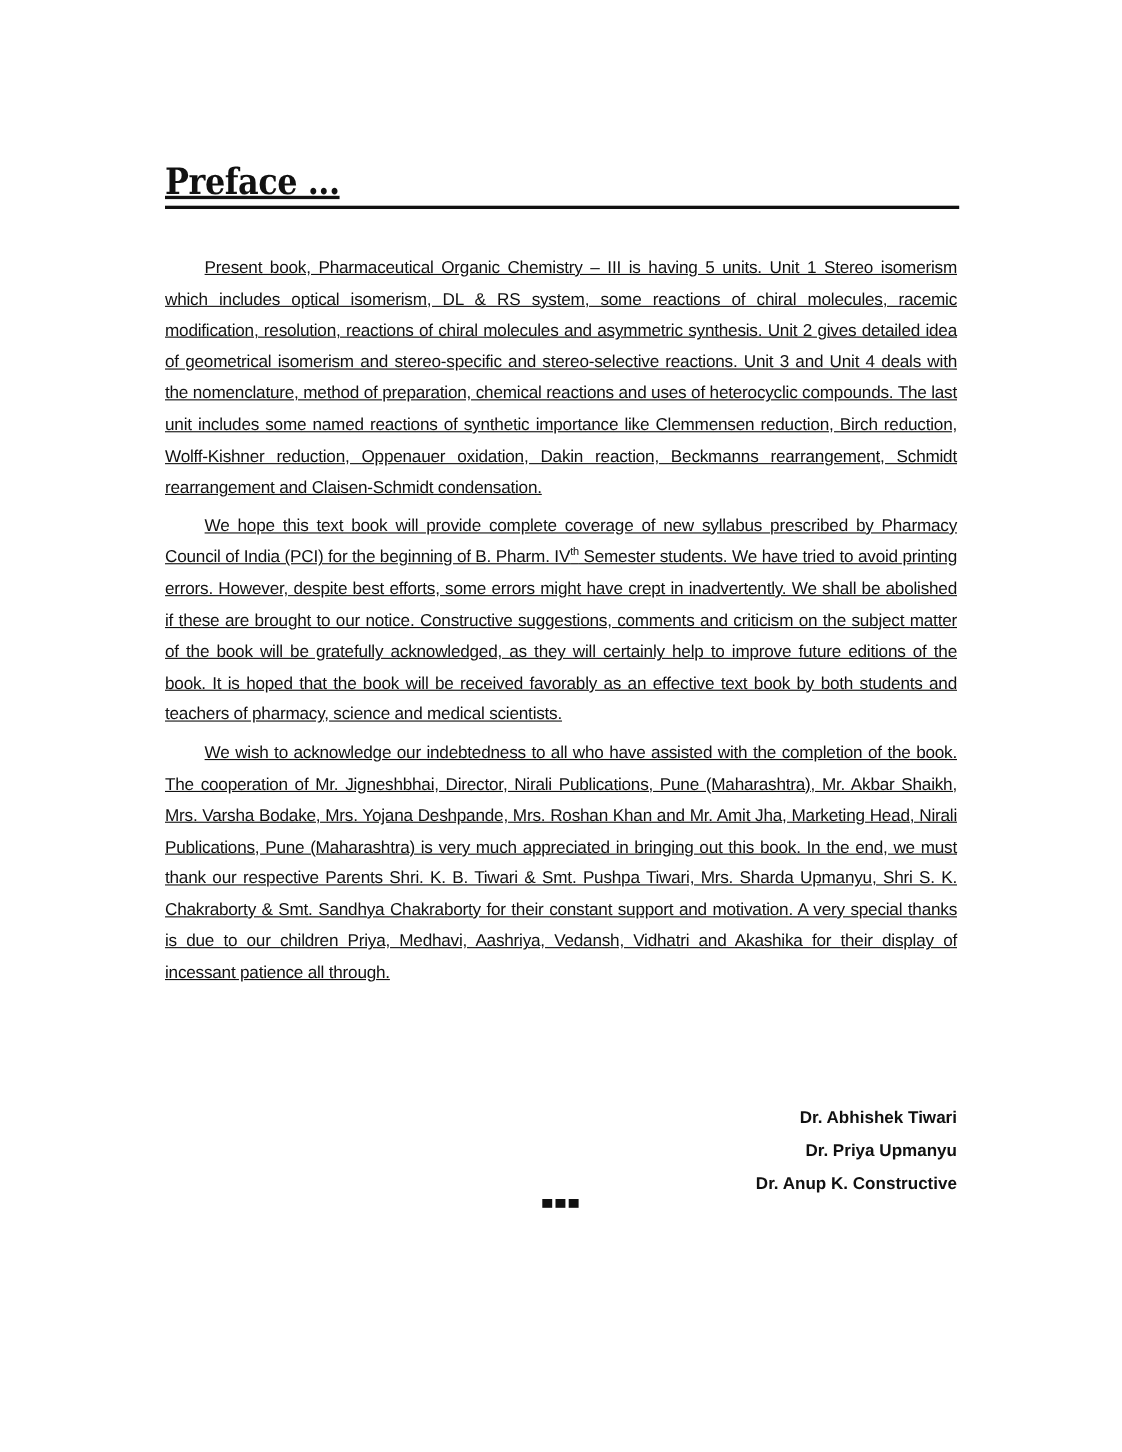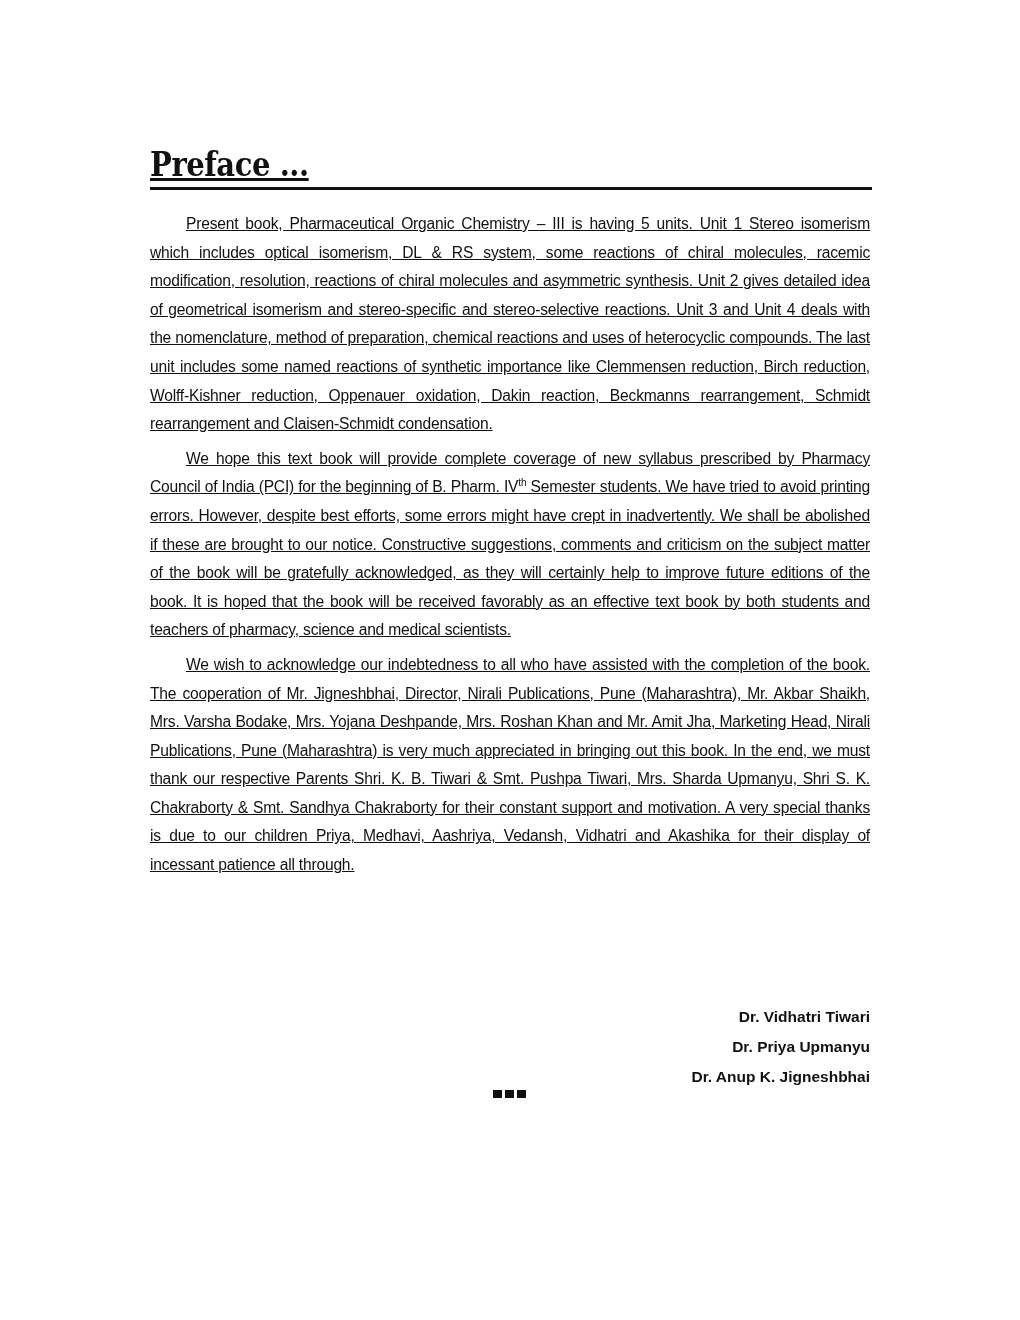--- a/index.html
+++ b/index.html
@@ -5,21 +5,21 @@
   html, body { margin: 0; padding: 0; background: #ffffff; }
   body { width: 1020px; height: 1320px; position: relative; overflow: hidden; color: #111; }
   .page { position: absolute; left: 150px; top: 145px; width: 722px; text-decoration: underline; }
   .title {
     font-family: "DejaVu Serif", serif;
     font-weight: bold; font-size: 33px; letter-spacing: -0.5px;
     line-height: 40px; height: 40px; margin: 0; padding-left: 0;
     transform: scaleX(0.88); transform-origin: left;
   }
   .rule { height: 3px; background: #111; margin-top: 2px; width: 722px; }
-  .body { margin-top: 20px; width: 720px; }
+  .body { margin-top: 40px; width: 720px; }
   .para {
     font-family: "Liberation Sans", sans-serif;
     font-size: 15.6px; line-height: 28.6px; text-align: justify;
     text-indent: 36px; margin: 0 0 6px 0; letter-spacing: -0.2px;
   }
   sup { font-size: 10px; line-height: 0; }
   .signatures { position: absolute; top: 1002px; right: 150px; text-align: right; }
   .sig {
     font-family: "Liberation Sans", sans-serif; font-weight: bold;
     font-size: 15.5px; line-height: 30px;
@@ -34,22 +34,22 @@
   <h1 class="title">Preface ...</h1>
   <div class="rule"></div>
   <div class="body">
     <p class="para">Present book, Pharmaceutical Organic Chemistry – III is having 5 units. Unit 1 Stereo isomerism which includes optical isomerism, DL &amp; RS system, some reactions of chiral molecules, racemic modification, resolution, reactions of chiral molecules and asymmetric synthesis. Unit 2 gives detailed idea of geometrical isomerism and stereo-specific and stereo-selective reactions. Unit 3 and Unit 4 deals with the nomenclature, method of preparation, chemical reactions and uses of heterocyclic compounds. The last unit includes some named reactions of synthetic importance like Clemmensen reduction, Birch reduction, Wolff-Kishner reduction, Oppenauer oxidation, Dakin reaction, Beckmanns rearrangement, Schmidt rearrangement and Claisen-Schmidt condensation.</p>
     <p class="para"><span>We hope this text book will provide complete coverage of new syllabus prescribed by Pharmacy Council of India (PCI) for the beginning of B. Pharm. IV</span><sup>th</sup><span> Semester students. We have tried to avoid printing errors. However, despite best efforts, some errors might have crept in inadvertently. We shall be abolished if these are brought to our notice. Constructive suggestions, comments and criticism on the subject matter of the book will be gratefully acknowledged, as they will certainly help to improve future editions of the book. It is hoped that the book will be received favorably as an effective text book by both students and teachers of pharmacy, science and medical scientists.</span></p>
     <p class="para">We wish to acknowledge our indebtedness to all who have assisted with the completion of the book. The cooperation of Mr. Jigneshbhai, Director, Nirali Publications, Pune (Maharashtra), Mr. Akbar Shaikh, Mrs. Varsha Bodake, Mrs. Yojana Deshpande, Mrs. Roshan Khan and Mr. Amit Jha, Marketing Head, Nirali Publications, Pune (Maharashtra) is very much appreciated in bringing out this book. In the end, we must thank our respective Parents Shri. K. B. Tiwari &amp; Smt. Pushpa Tiwari, Mrs. Sharda Upmanyu, Shri S. K. Chakraborty &amp; Smt. Sandhya Chakraborty for their constant support and motivation. A very special thanks is due to our children Priya, Medhavi, Aashriya, Vedansh, Vidhatri and Akashika for their display of incessant patience all through.</p>
   </div>
 </div>
 
 <div class="signatures">
-  <div class="sig">Dr. Vidhatri Tiwari</div>
+  <div class="sig">Dr. Abhishek Tiwari</div>
   <div class="sig">Dr. Priya Upmanyu</div>
-  <div class="sig">Dr. Anup K. Jigneshbhai</div>
+  <div class="sig">Dr. Anup K. Constructive</div>
 </div>
 
 <div class="endmark">
   <div class="sq"></div>
   <div class="sq"></div>
   <div class="sq"></div>
 </div>
 
 </body></html>

